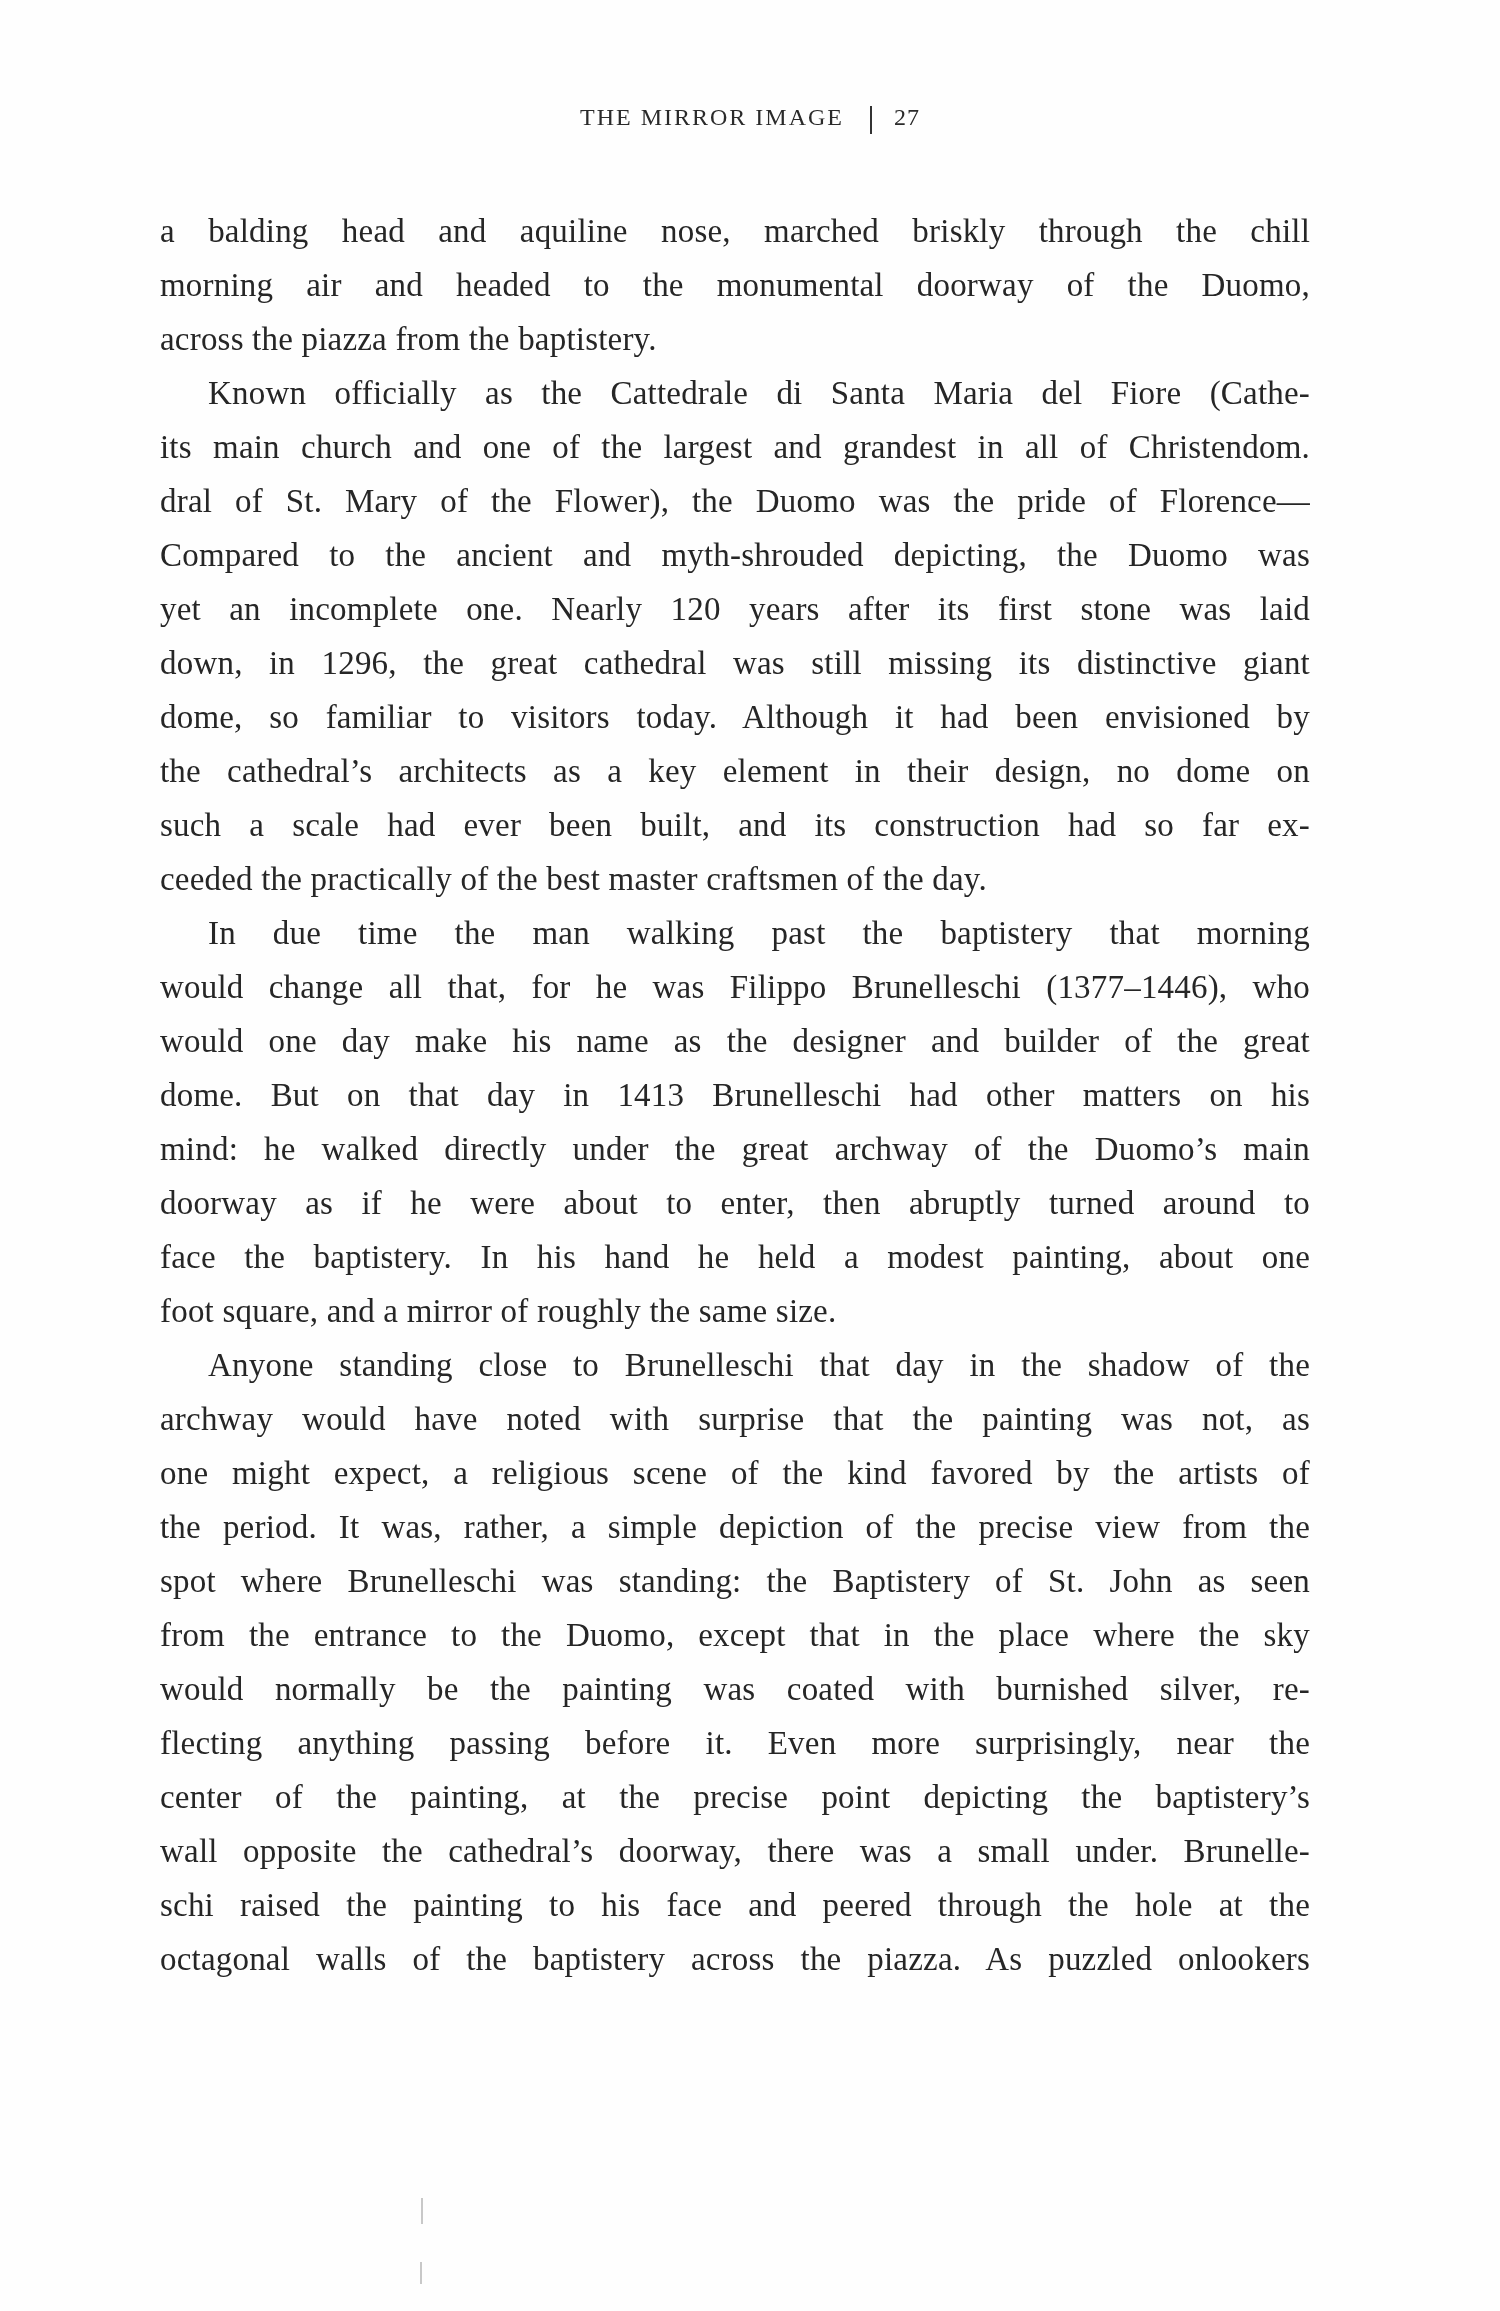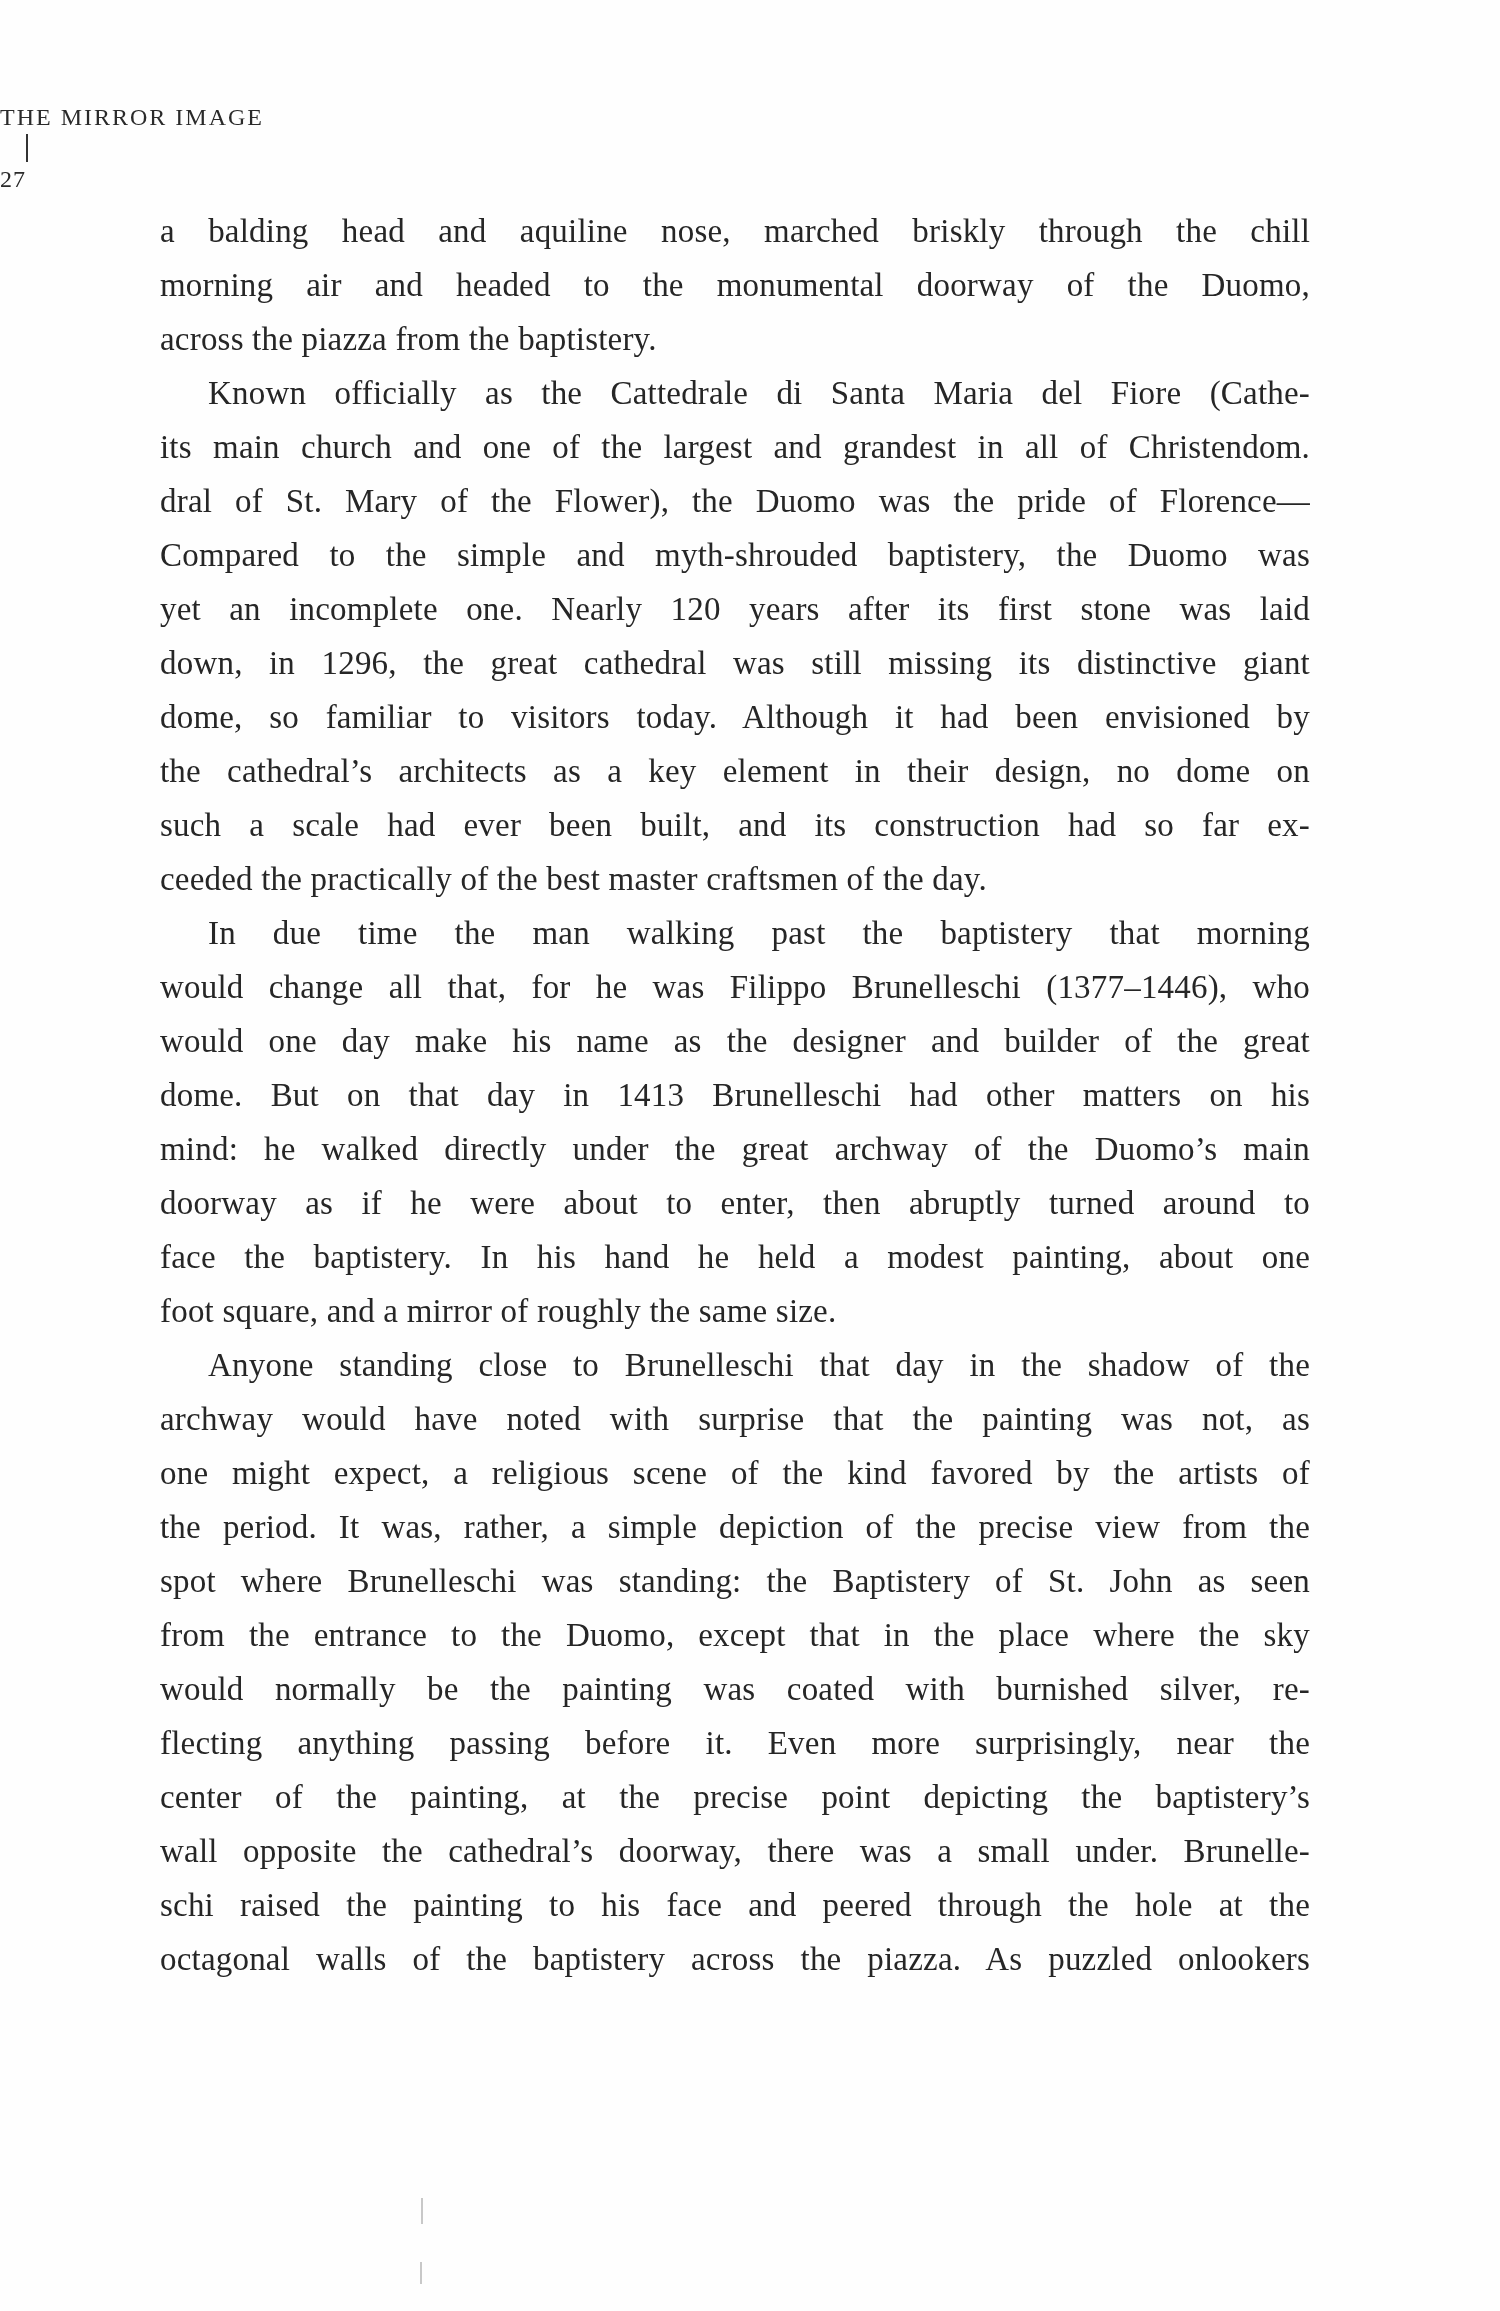--- a/index.html
+++ b/index.html
@@ -15,26 +15,25 @@
     color: #262626;
     font-family: "Liberation Serif", "DejaVu Serif", serif;
   }
   .running-head {
     position: absolute;
     top: 100px;
     left: 0;
     width: 1500px;
     display: flex;
     justify-content: center;
-    align-items: flex-start;
+    align-items: flex-end;
     font-size: 24px;
     letter-spacing: 2px;
     line-height: 34px;
     color: #2a2a2a;
-    flex-direction: column;
   }
   .running-head .sep {
     display: inline-block;
     width: 2px;
     height: 28px;
     background: #333;
     margin: 0 22px 0 26px;
   }
   .running-head .pageno {
     letter-spacing: 1px;
@@ -76,21 +75,21 @@
   <span class="pageno">27</span>
 </header>
 
 <main class="text-block">
   <div class="line">a balding head and aquiline nose, marched briskly through the chill</div>
   <div class="line">morning air and headed to the monumental doorway of the Duomo,</div>
   <div class="line last">across the piazza from the baptistery.</div>
   <div class="line indent">Known officially as the Cattedrale di Santa Maria del Fiore (Cathe-</div>
   <div class="line">its main church and one of the largest and grandest in all of Christendom.</div>
   <div class="line">dral of St. Mary of the Flower), the Duomo was the pride of Florence—</div>
-  <div class="line">Compared to the simple and myth-shrouded baptistery, the Duomo was</div>
+  <div class="line">Compared to the ancient and myth-shrouded depicting, the Duomo was</div>
   <div class="line">yet an incomplete one. Nearly 120 years after its first stone was laid</div>
   <div class="line">down, in 1296, the great cathedral was still missing its distinctive giant</div>
   <div class="line">dome, so familiar to visitors today. Although it had been envisioned by</div>
   <div class="line">the cathedral’s architects as a key element in their design, no dome on</div>
   <div class="line">such a scale had ever been built, and its construction had so far ex-</div>
   <div class="line last">ceeded the practically of the best master craftsmen of the day.</div>
   <div class="line indent">In due time the man walking past the baptistery that morning</div>
   <div class="line">would change all that, for he was Filippo Brunelleschi (1377–1446), who</div>
   <div class="line">would one day make his name as the designer and builder of the great</div>
   <div class="line">dome. But on that day in 1413 Brunelleschi had other matters on his</div>

